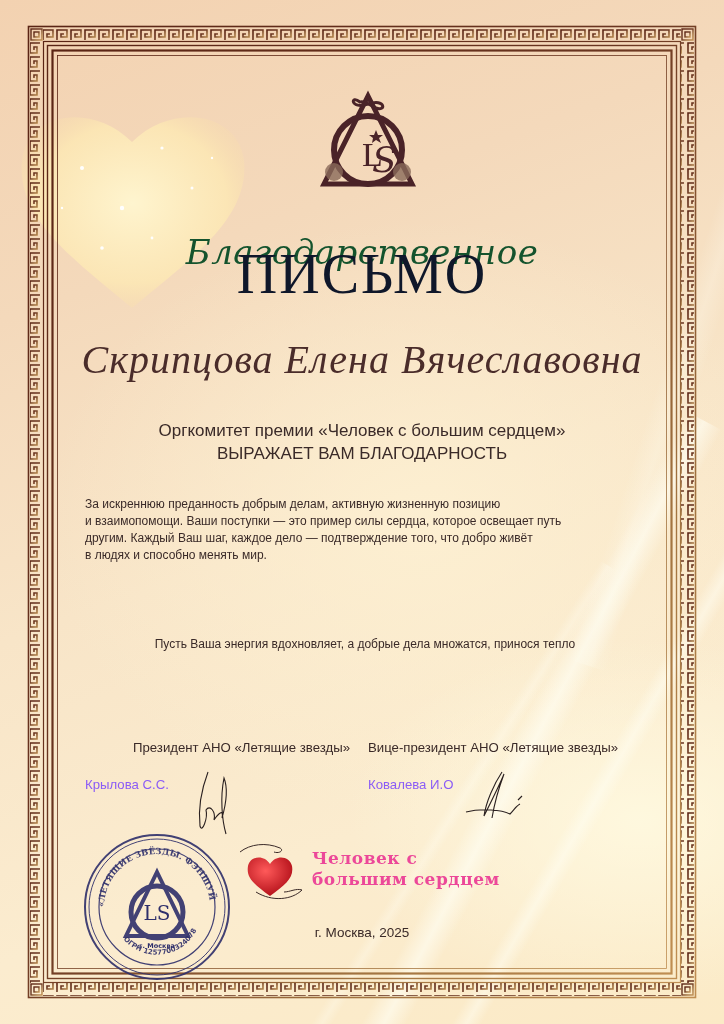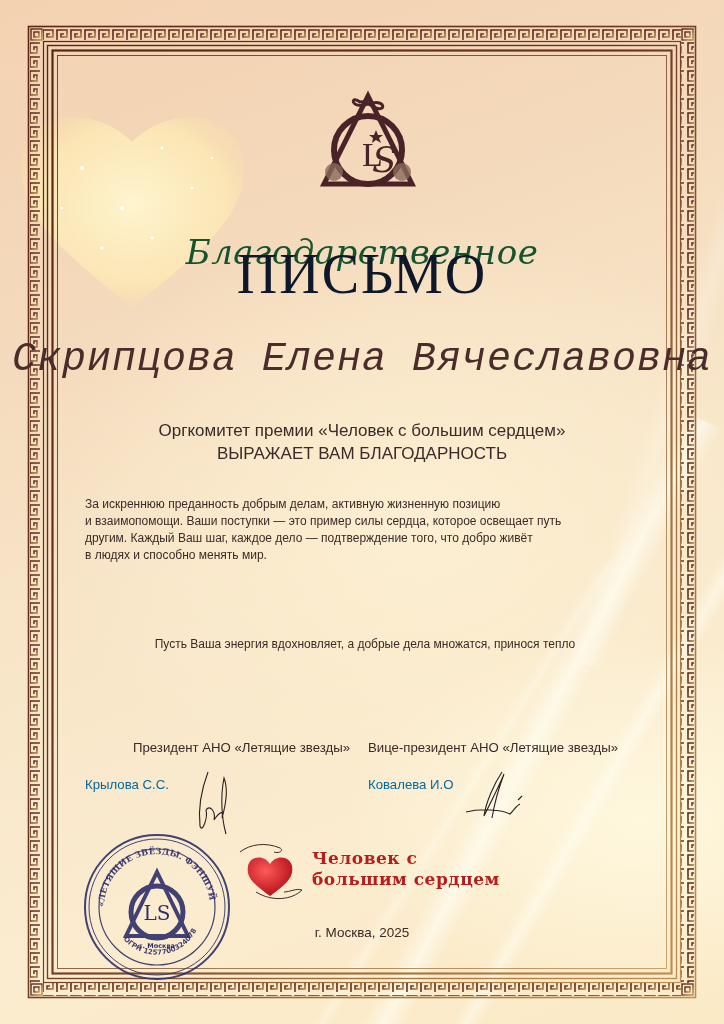--- a/index.html
+++ b/index.html
@@ -36,53 +36,53 @@
       font-family: "DejaVu Serif", serif; font-style: italic;
       font-size: 34px; color: #14532d; letter-spacing: 0.5px; margin-top: 36px;
     }
     .title-main {
       position: absolute; left: 0; right: 0; top: 246px; text-align: center;
       font-family: "Liberation Serif", serif;
       font-size: 56px; color: #0f172a; letter-spacing: 2px; line-height: 1;
     }
     .recipient {
       position: absolute; left: 0; right: 0; top: 336px; text-align: center;
-      font-family: Liberation Mono, monospace; font-style: italic;
+      font-family: Liberation Serif, serif; font-style: italic;
       font-size: 40px; color: #4a2c2a; letter-spacing: 1px; line-height: 1.2;
     }
     .org-line {
       position: absolute; left: 0; right: 0; top: 420px; text-align: center;
       font-size: 17px; color: #3a2a28; line-height: 1.35;
     }
     .org-line .upper { display: block; }
     .body-text {
       position: absolute; left: 85px; width: 560px;
       font-size: 12px; line-height: 17px; color: #3a2a28;
     }
     .p1 { top: 496px; }
     .p2 { top: 636px; text-align: center; }
     .p-line { display: block; white-space: nowrap; }
 
     .sig-title { position: absolute; font-size: 13.2px; color: #3a2a28; white-space: nowrap; }
-    .sig-name { position: absolute; font-size: 13.2px; color: #0369a1; white-space: nowrap; }
+    .sig-name { position: absolute; font-size: 13.2px; color: #8b5cf6; white-space: nowrap; }
     .sig-1-title { left: 85px; top: 740px; margin-left: 48px; }
     .sig-1-name { left: 85px; top: 777px; }
     .sig-2-title { left: 368px; top: 740px; }
     .sig-2-name { left: 368px; top: 777px; }
     .signature { position: absolute; }
     .sig-1-mark { left: 180px; top: 768px; width: 60px; height: 70px; }
     .sig-2-mark { left: 462px; top: 770px; width: 70px; height: 52px; }
 
     .stamp { position: absolute; left: 82px; top: 832px; width: 150px; height: 150px; }
 
     .award-logo { position: absolute; left: 236px; top: 840px; width: 70px; height: 66px; }
     .award-text {
       position: absolute; left: 312px; top: 848px;
       font-family: "DejaVu Serif", serif; font-weight: bold;
-      font-size: 17px; line-height: 21px; color: #b91c1c; letter-spacing: 0.5px;
+      font-size: 17px; line-height: 21px; color: #ec4899; letter-spacing: 0.5px;
     }
     .award-text span { display: block; }
 
     .place-date {
       position: absolute; left: 0; right: 0; top: 925px; text-align: center;
       font-size: 13.5px; color: #3a2a28;
     }
   </style>
 </head>
 <body>

